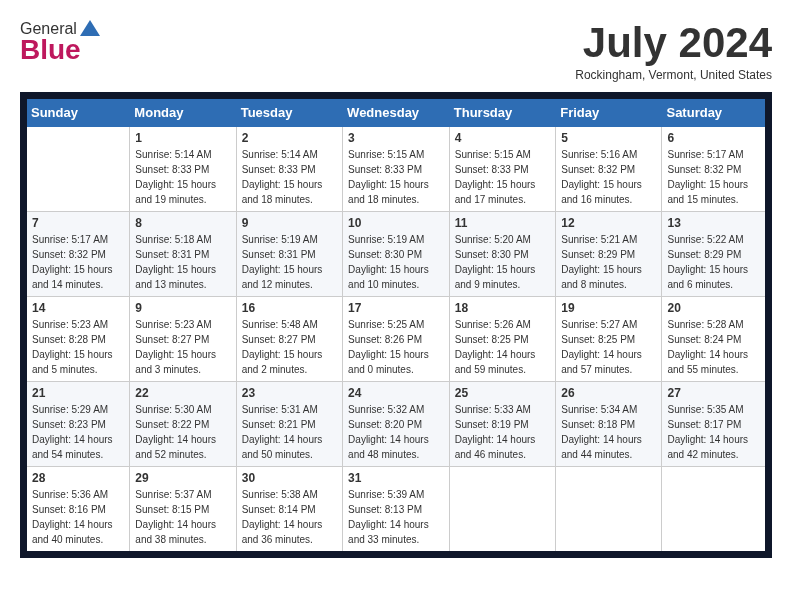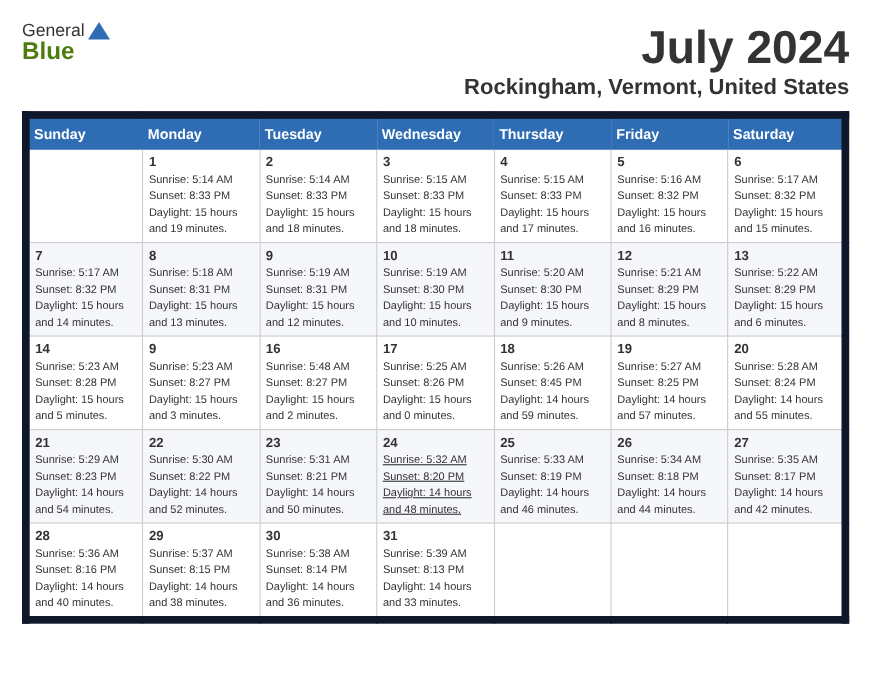--- a/index.html
+++ b/index.html
@@ -24,24 +24,23 @@
     .title-area {
       text-align: right;
     }
     .month-title {
       font-size: 42px;
       font-weight: bold;
       color: #333;
       line-height: 1.1;
     }
     .location-title {
-      font-size: 20px;
+      font-size: 12px;
       color: #333;
       margin-top: 2px;
-      font-weight: bold;
     }
     .calendar {
       width: 100%;
       border-collapse: collapse;
       border: 7px solid #0f172a;
     }
     .calendar th {
       background-color: #2e6db4;
       color: #fff;
       font-size: 13px;
@@ -80,21 +79,21 @@
   </style>
 </head>
 <body>
 
 <div class="header-area">
   <div class="logo">
     <div style="display:flex; align-items:center;">
       <span style="font-size:16px; font-weight:normal; color:#333;">General</span>
       <span style="display:inline-block; width:0; height:0; border-left:10px solid transparent; border-right:10px solid transparent; border-bottom:16px solid #2e6db4; margin-left:3px; margin-bottom:2px;"></span>
     </div>
-    <span style="font-size:22px; font-weight:bold; color:#4d7c0f; margin-top:-4px;">Blue</span>
+    <span style="font-size:28px; font-weight:bold; color:#be185d; margin-top:-4px;">Blue</span>
   </div>
   <div class="title-area">
     <div class="month-title">July 2024</div>
     <div class="location-title">Rockingham, Vermont, United States</div>
   </div>
 </div>
 
 <table class="calendar">
   <thead>
     <tr>
@@ -229,21 +228,21 @@
         <td>
           <span class="day-number">17</span>
           <div class="day-info" style="white-space: pre-line;">Sunrise: 5:25 AM
 Sunset: 8:26 PM
 Daylight: 15 hours
 and 0 minutes.</div>
         </td>
         <td>
           <span class="day-number">18</span>
           <div class="day-info" style="white-space: pre-line;">Sunrise: 5:26 AM
-Sunset: 8:45 PM
+Sunset: 8:25 PM
 Daylight: 14 hours
 and 59 minutes.</div>
         </td>
         <td>
           <span class="day-number">19</span>
           <div class="day-info" style="white-space: pre-line;">Sunrise: 5:27 AM
 Sunset: 8:25 PM
 Daylight: 14 hours
 and 57 minutes.</div>
         </td>
@@ -272,21 +271,21 @@
         </td>
         <td>
           <span class="day-number">23</span>
           <div class="day-info" style="white-space: pre-line;">Sunrise: 5:31 AM
 Sunset: 8:21 PM
 Daylight: 14 hours
 and 50 minutes.</div>
         </td>
         <td>
           <span class="day-number">24</span>
-          <div class="day-info" style="white-space: pre-line; text-decoration: underline;">Sunrise: 5:32 AM
+          <div class="day-info" style="white-space: pre-line;">Sunrise: 5:32 AM
 Sunset: 8:20 PM
 Daylight: 14 hours
 and 48 minutes.</div>
         </td>
         <td>
           <span class="day-number">25</span>
           <div class="day-info" style="white-space: pre-line;">Sunrise: 5:33 AM
 Sunset: 8:19 PM
 Daylight: 14 hours
 and 46 minutes.</div>

